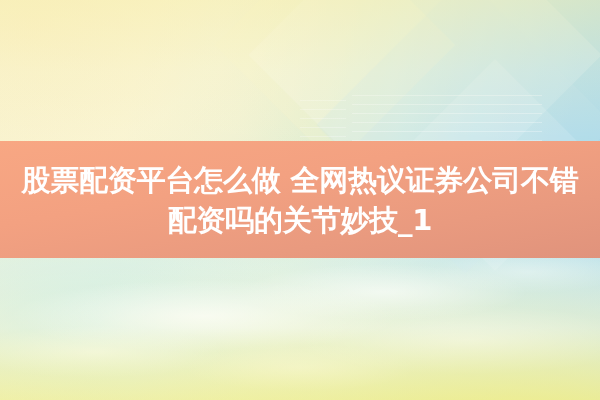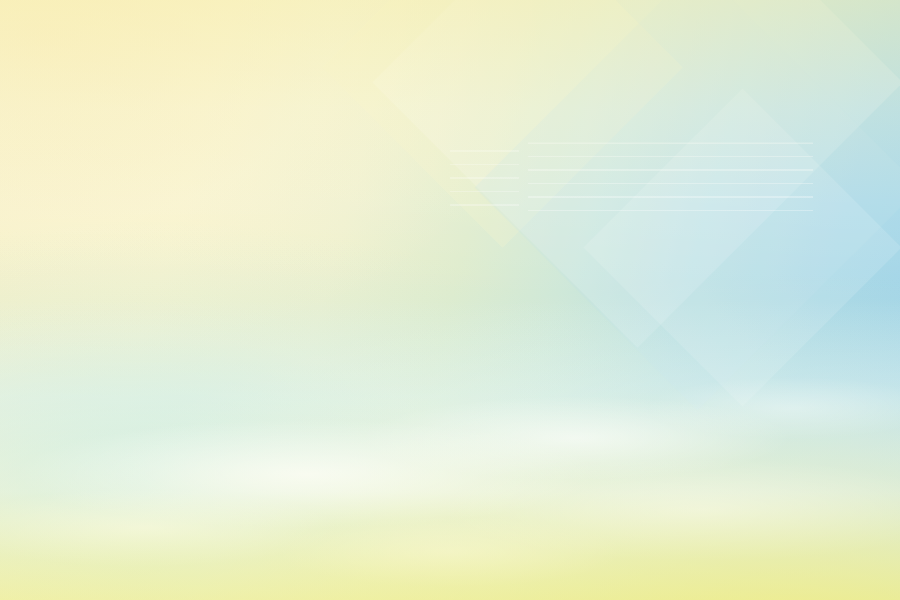--- a/index.html
+++ b/index.html
@@ -186,14 +186,17 @@
   <div class="facet facet-c"></div>
   <div class="facet facet-a"></div>
   <div class="facet facet-b"></div>
   <div class="facet facet-d"></div>
   <div class="facet facet-lines"></div>
   <div class="facet facet-lines2"></div>
 
   <div class="bg-layer bg-clouds"></div>
   <div class="bg-layer bg-vert"></div>
 
+  <div id="banner">
+    <div id="banner-text">股票配资平台怎么做 全网热议证券公司不错配资吗的关节妙技_1</div>
+  </div>
 
 </div>
 
 </body></html>

